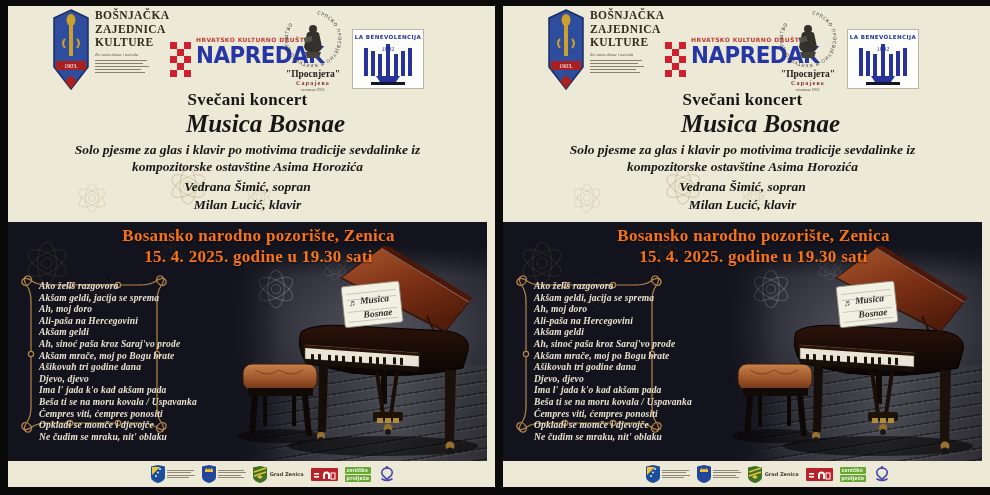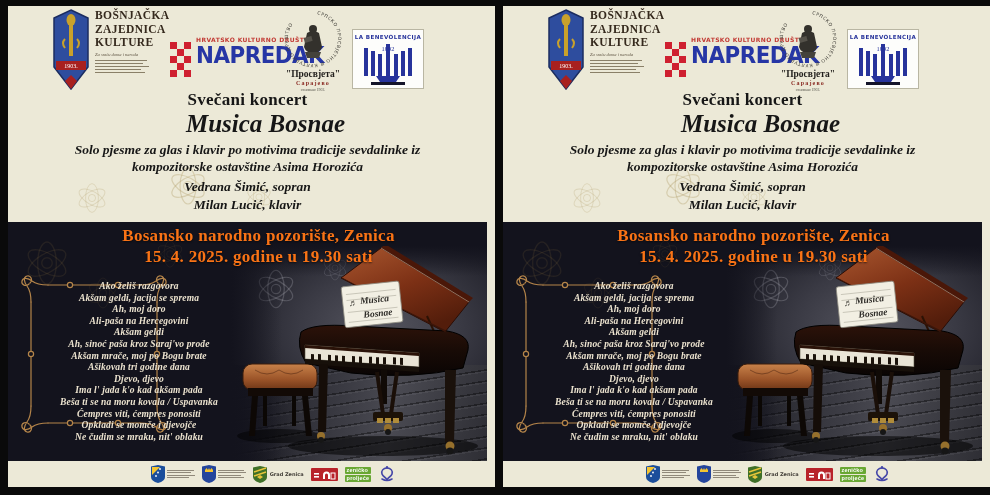--- a/index.html
+++ b/index.html
@@ -48,21 +48,21 @@
       linear-gradient(90deg, rgba(19,19,29,.9) 0%, rgba(19,19,29,0) 26%),
       repeating-linear-gradient(171deg, rgba(0,0,0,.38) 0 1.5px, rgba(255,255,255,.05) 1.5px 3px, transparent 3px 11px),
       linear-gradient(100deg,#1c1c22 0%, #34343c 35%, #4a4a52 62%, #2e2e34 100%);}
   .photo::after{content:'';position:absolute;inset:0;pointer-events:none;
     background:linear-gradient(90deg,#13131d 0%,rgba(19,19,29,0) 20%),
                linear-gradient(0deg,rgba(19,19,29,0) 86%, #13131d 100%);}
   .piano-svg{position:absolute;inset:0;z-index:2;}
 
   .frame-svg{position:absolute;left:10px;top:50px;z-index:2;}
   .songs{position:absolute;left:31px;top:59px;width:200px;z-index:2;white-space:nowrap;}
-  .song-line{font:italic 700 9.5px/11.6px "Liberation Serif",serif;color:#ece3cf;letter-spacing:.15px;text-align:center;}
+  .song-line{font:italic 700 9.5px/11.6px "Liberation Serif",serif;color:#ece3cf;letter-spacing:.15px;}
 
   
   .footer{position:absolute;left:0;top:455px;width:479px;height:26px;background:#ece9d7;display:flex;align-items:center;justify-content:center;gap:7px;padding-left:52px;box-sizing:border-box;}
   .f-item{display:flex;align-items:center;gap:2px;}
   .micro{display:flex;flex-direction:column;gap:1.5px;}
   .micro i{display:block;height:1px;background:#90897a;}
   .gz-label{font:700 5px "DejaVu Sans",sans-serif;color:#44403a;margin-left:1px;}
   .bnp{width:27px;height:13px;background:#b8232a;border-radius:1px;position:relative;}
   .zp{display:flex;flex-direction:column;gap:1px;}
   .zp b{display:block;background:#69a733;color:#fff;font:700 5.5px/7px "Liberation Sans",sans-serif;padding:0 2px;border-radius:1px;letter-spacing:.2px;}

